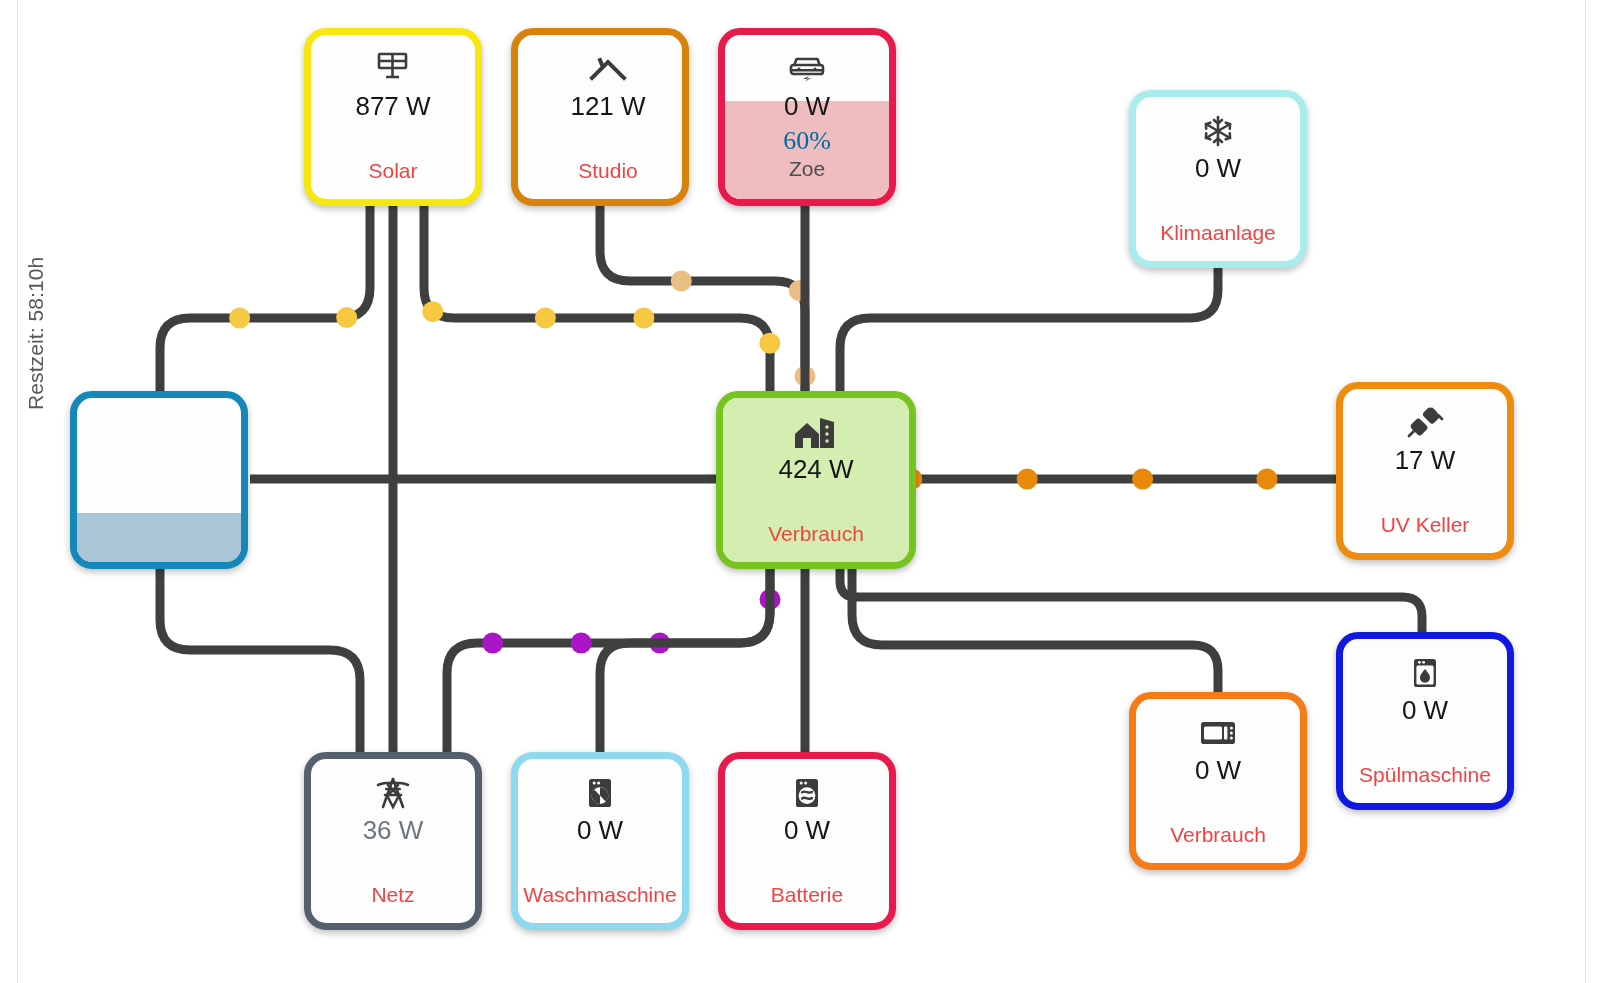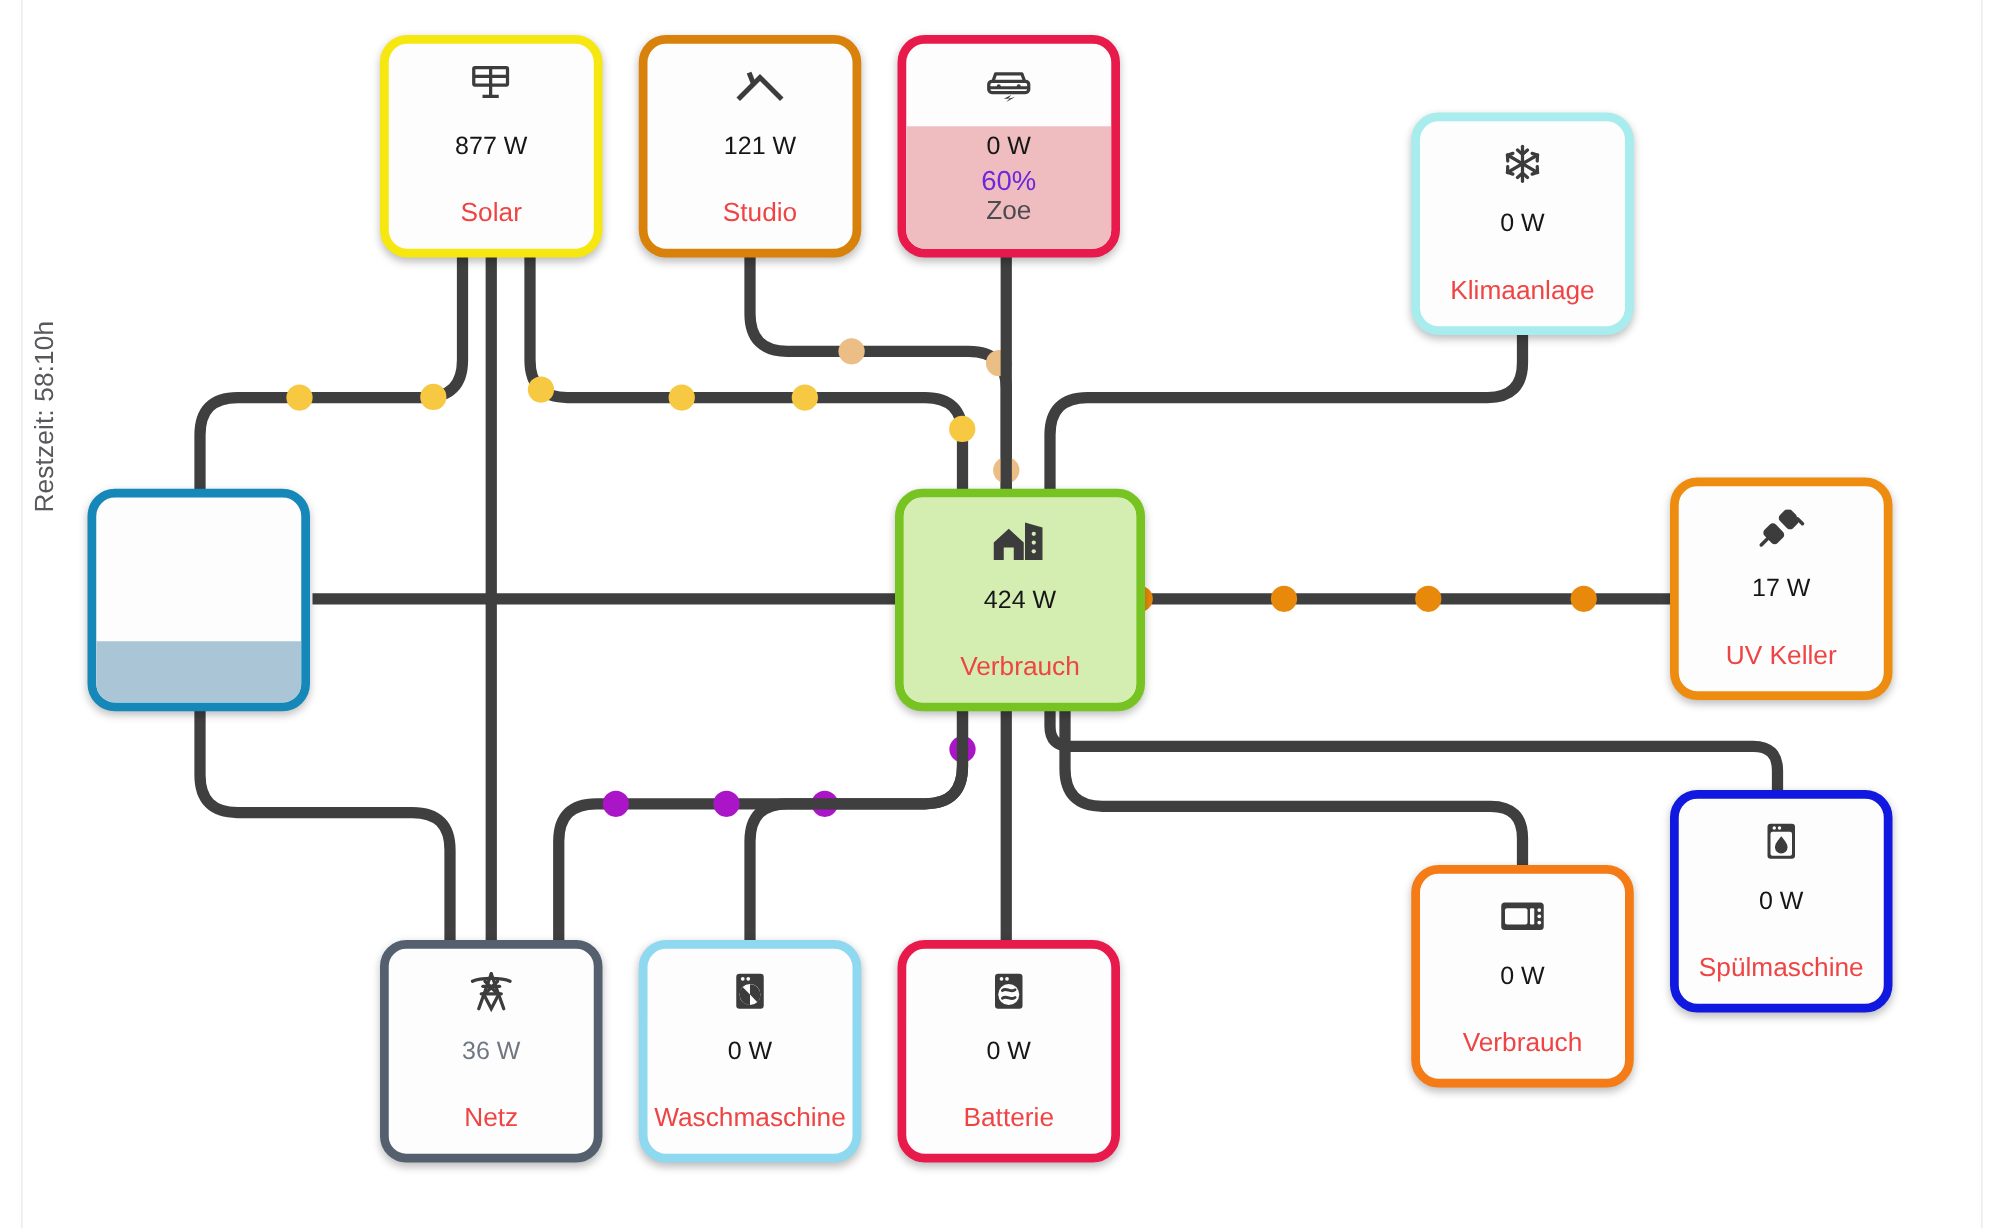--- a/index.html
+++ b/index.html
@@ -77,30 +77,31 @@
   }
   .node .ico {
     height: 40px;
     display: flex;
     align-items: center;
     justify-content: center;
     color: #3c3c3c;
   }
   .node .ico svg { display: block; }
   .node .pwr {
-    font-size: 20px;
+    font-size: 26px;
     color: #161616;
-    margin-top: 16px;
+    margin-top: 1px;
     line-height: 1.25;
   }
   .node .pwr.muted { color: #6f7782; }
   .node .pct {
-    font-size: 22px;
-    color: #6d28d9;
+    font-size: 26px;
+    color: #0369a1;
     line-height: 1.35;
+    font-family: Liberation Serif, serif;
   }
   .node .lbl {
     font-size: 21px;
     color: #ef4444;
     position: absolute;
     bottom: 16px;
     left: 0; right: 0;
     text-align: center;
     white-space: nowrap;
   }
@@ -302,21 +303,21 @@
               <rect x="25" y="7.5" width="3.4" height="13" rx="1" fill="#fdfdfd"></rect>
               <circle cx="32.4" cy="9" r="1.5" fill="#fdfdfd"></circle>
               <circle cx="32.4" cy="14" r="1.5" fill="#fdfdfd"></circle>
               <circle cx="32.4" cy="19" r="1.5" fill="#fdfdfd"></circle>
             </svg>
           </div>
           <div class="pwr">0 W</div>
           <div class="lbl">Verbrauch</div>
         </div>
       </div>
-      <div class="node" style="left: 304px; top: 752px; width: 178px; height: 178px; border-width: 7px; border-color: rgb(85, 96, 110); border-radius: 21px;">
+      <div class="node" style="left: 304px; top: 752px; width: 178px; height: 178px; border-width: 7px; border-color: rgb(85, 96, 110);">
         <div class="inner">
           <div class="ico">
             <svg width="38" height="36" viewBox="0 0 38 36" fill="none" stroke="currentColor" stroke-width="2.6" stroke-linecap="round">
               <path d="M19 4 L9 32"></path>
               <path d="M19 4 L29 32"></path>
               <path d="M4 10 C10 7 28 7 34 10" stroke-width="2.6"></path>
               <path d="M12.3 14 h13.4"></path>
               <path d="M11 20 h16"></path>
               <path d="M14 10 L24 20"></path>
               <path d="M24 10 L14 20"></path>

